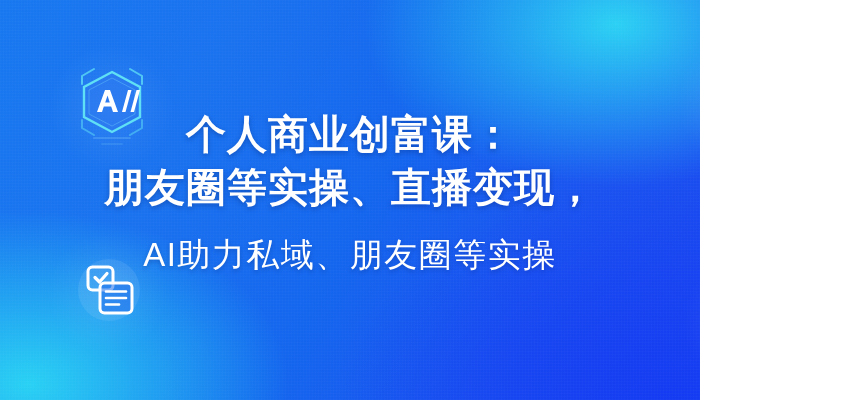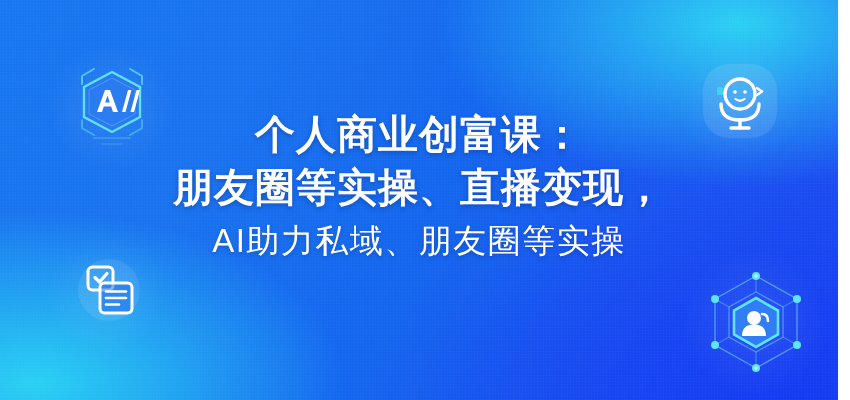--- a/index.html
+++ b/index.html
@@ -9,21 +9,21 @@
     height: 400px;
     overflow: hidden;
   }
 
   body {
     font-family: "Liberation Sans", "DejaVu Sans", sans-serif;
   }
 
   .banner {
     position: relative;
-    width: 838px;
+    width: 700px;
     height: 400px;
     overflow: hidden;
     background:
       radial-gradient(ellipse 62% 70% at 88% 6%, rgba(45,215,244,0.95) 0%, rgba(45,215,244,0.0) 58%),
       radial-gradient(ellipse 62% 72% at 4% 96%, rgba(42,214,244,0.95) 0%, rgba(42,214,244,0.0) 60%),
       radial-gradient(ellipse 78% 88% at 96% 100%, rgba(20,58,242,0.92) 0%, rgba(20,58,242,0.0) 62%),
       linear-gradient(118deg, #1878f0 0%, #1a72ef 28%, #1466ee 52%, #1a54f0 74%, #1a46f0 100%);
   }
 
   
@@ -66,21 +66,21 @@
     font-size: 40px;
     font-weight: bold;
     line-height: 53px;
   }
 
   .line-3 {
     font-size: 33px;
     font-weight: normal;
     line-height: 50px;
     letter-spacing: 1.5px;
-    margin-top: 2px;
+    margin-top: 16px;
     text-shadow: 0 2px 4px rgba(8,40,120,0.32);
   }
 
   
   .icon-ai-badge {
     position: absolute;
     left: 72px;
     top: 62px;
     width: 80px;
     height: 88px;

